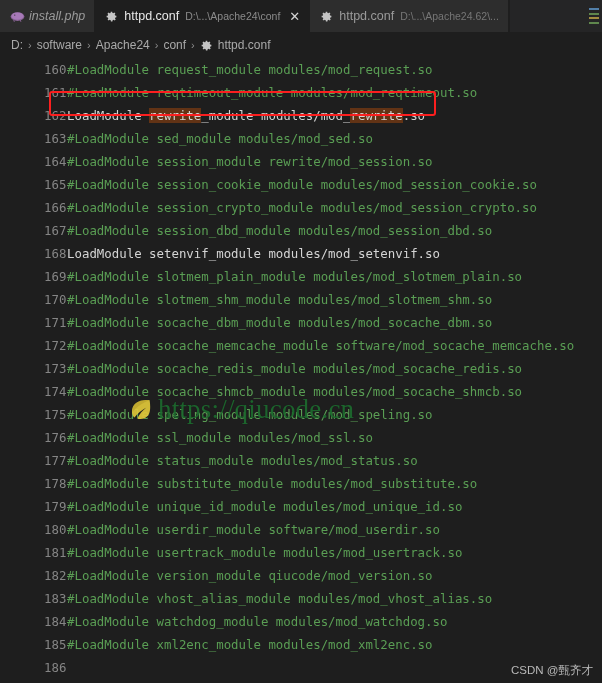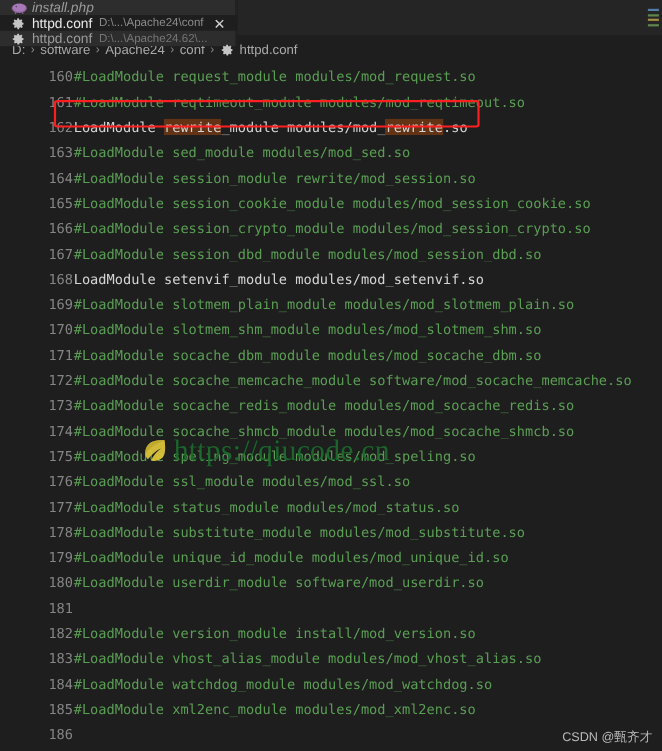--- a/index.html
+++ b/index.html
@@ -180,21 +180,21 @@
     pointer-events: none;
     white-space: nowrap;
   }
 </style>
 </head>
 <body>
 
 <div id="app">
 
   <div class="tabbar">
-    <div id="tabs-host" style="display:flex;flex-direction:column;">
+    <div id="tabs-host" style="display:flex;">
         <div class="tab italic">
           <span class="tab-icon php-ico"><svg width="15" height="13" viewBox="0 0 24 20">
               <ellipse cx="12" cy="10" rx="11" ry="7" fill="#8a6496"></ellipse>
               <ellipse cx="12" cy="9.4" rx="9.4" ry="5.8" fill="#a779b8"></ellipse>
               <circle cx="7.6" cy="7.6" r="1" fill="#2b2b2b"></circle>
               <path d="M5 15l1.2 3.2h1.6L6.6 15zM15.5 15l1.2 3.2h1.6L17.1 15z" fill="#8a6496"></path>
             </svg></span>
           <span class="tab-title">install.php</span>
         </div>
         <div class="tab active">
@@ -325,24 +325,25 @@
         <div class="code-row">
           <div class="gutter">179</div>
           <div class="code-text"><span class="c-comment">#LoadModule unique_id_module modules/mod_unique_id.so</span></div>
         </div>
         <div class="code-row">
           <div class="gutter">180</div>
           <div class="code-text"><span class="c-comment">#LoadModule userdir_module software/mod_userdir.so</span></div>
         </div>
         <div class="code-row">
           <div class="gutter">181</div>
+          <div class="code-text"><span class="c-comment">#LoadModule usertrack_module modules/mod_usertrack.so</span></div>
         </div>
         <div class="code-row">
           <div class="gutter">182</div>
-          <div class="code-text"><span class="c-comment">#LoadModule version_module install/mod_version.so</span></div>
+          <div class="code-text"><span class="c-comment">#LoadModule version_module qiucode/mod_version.so</span></div>
         </div>
         <div class="code-row">
           <div class="gutter">183</div>
           <div class="code-text"><span class="c-comment">#LoadModule vhost_alias_module modules/mod_vhost_alias.so</span></div>
         </div>
         <div class="code-row">
           <div class="gutter">184</div>
           <div class="code-text"><span class="c-comment">#LoadModule watchdog_module modules/mod_watchdog.so</span></div>
         </div>
         <div class="code-row">

